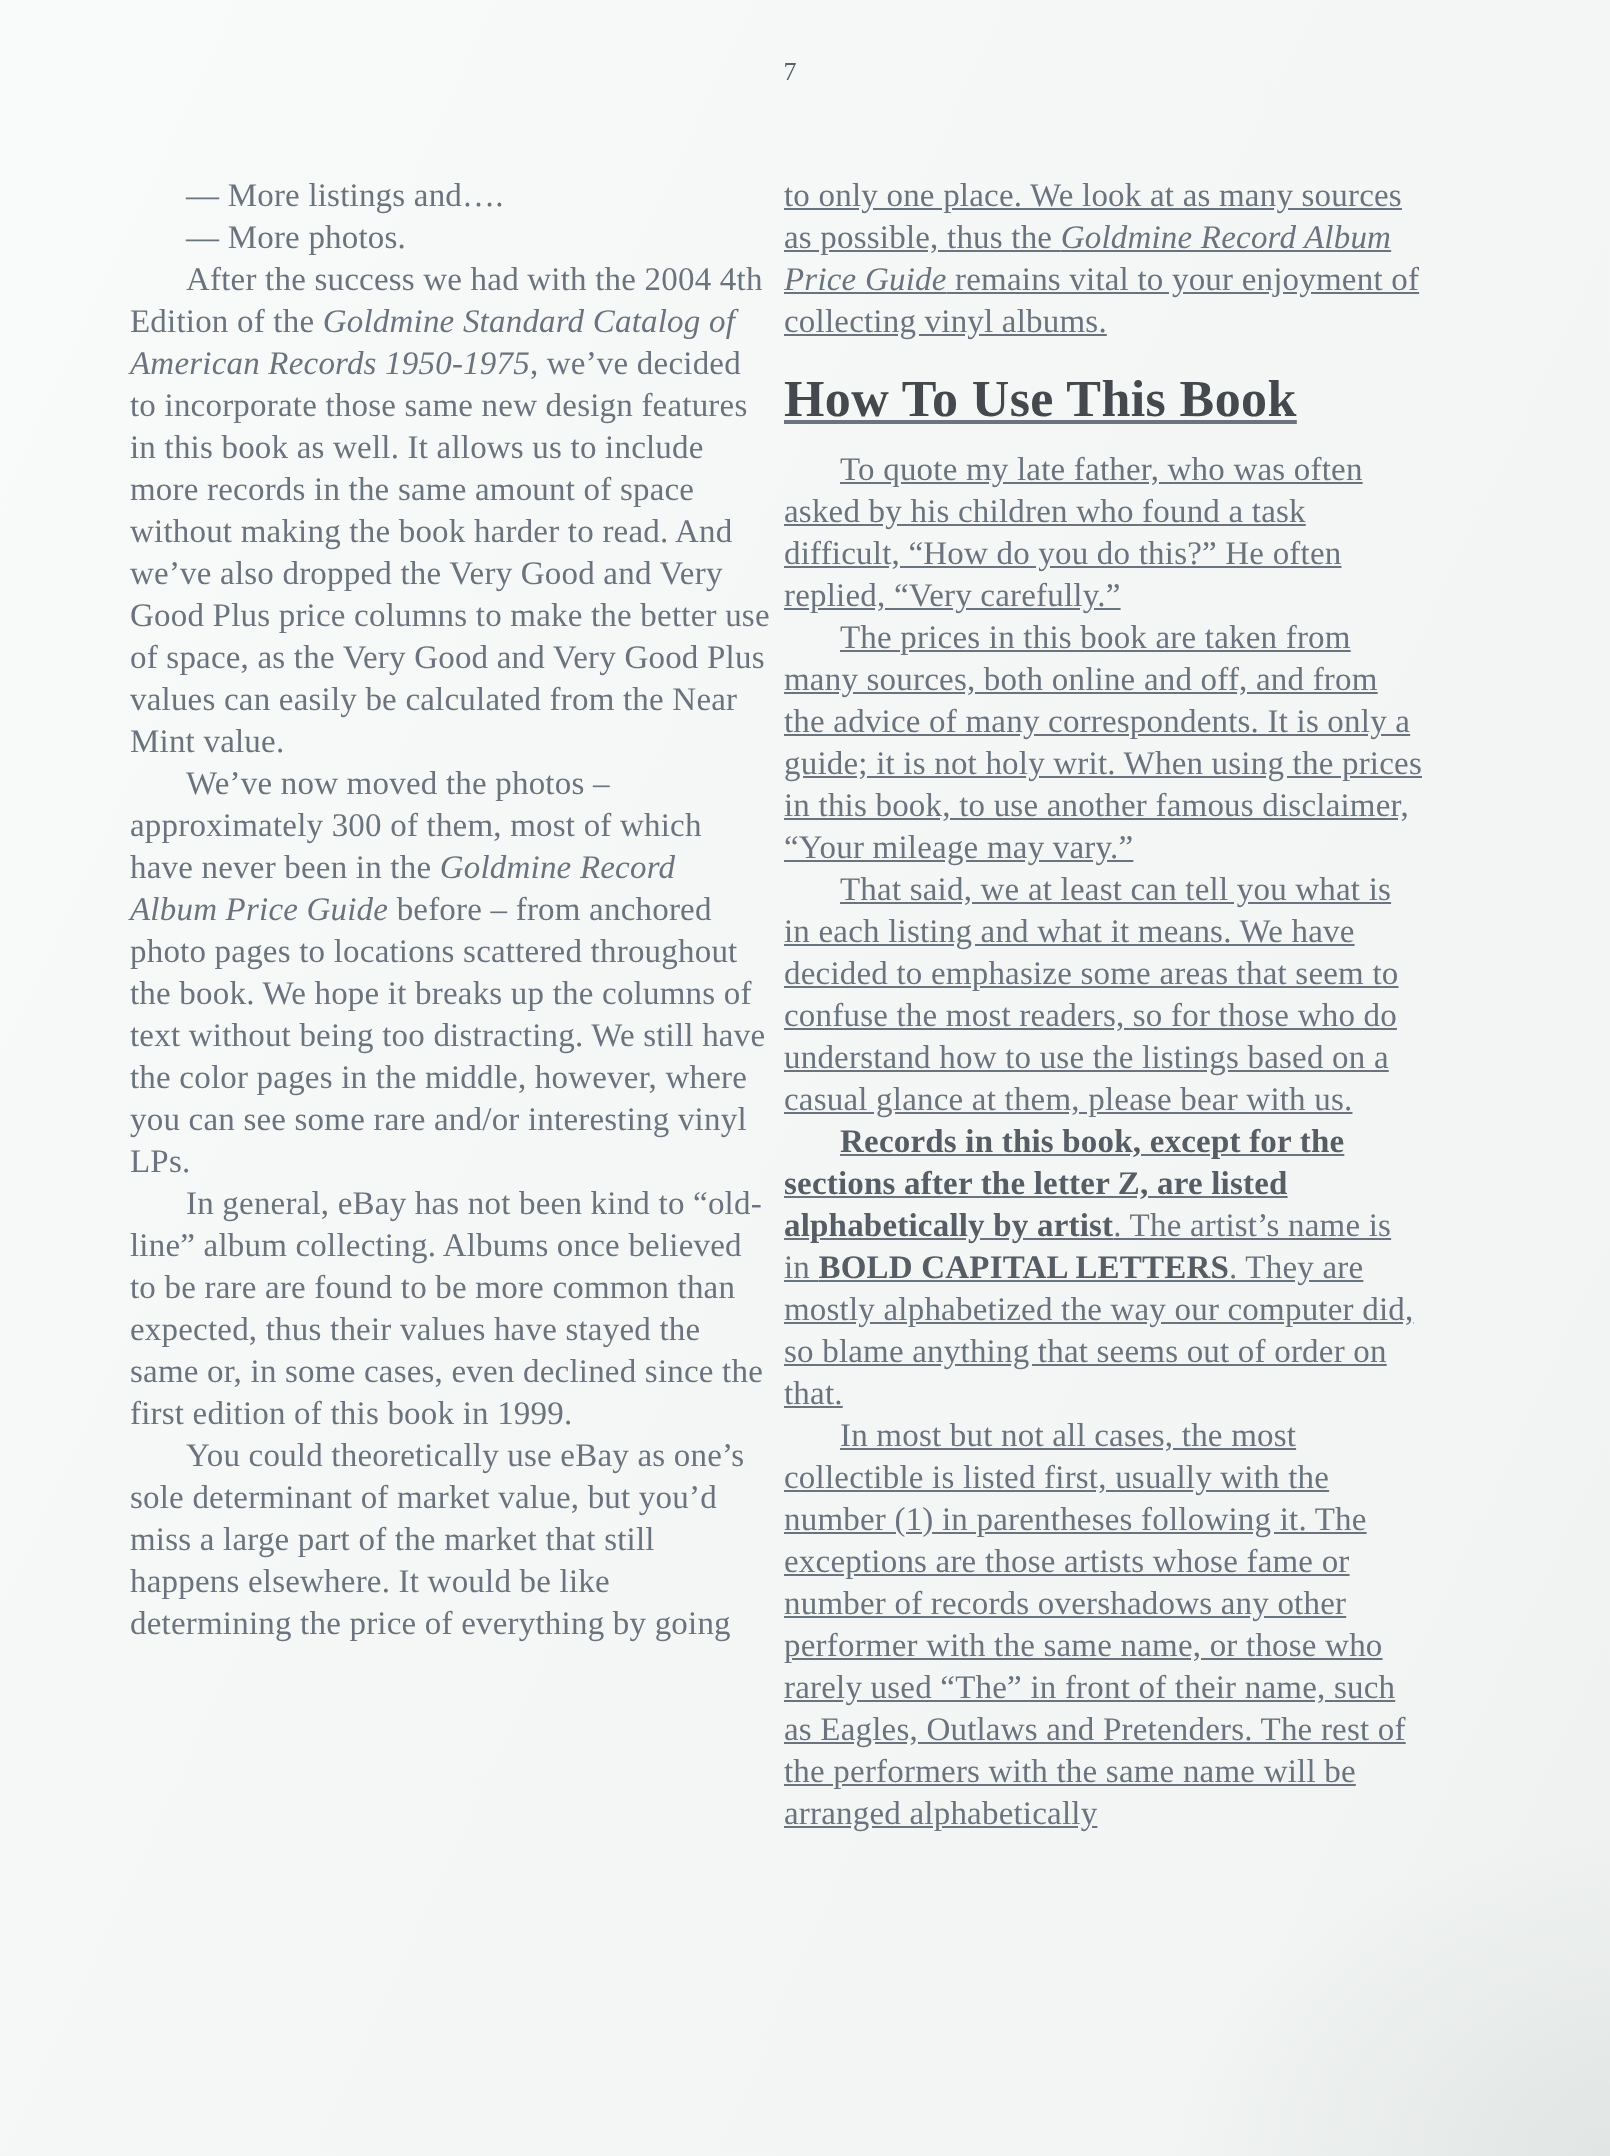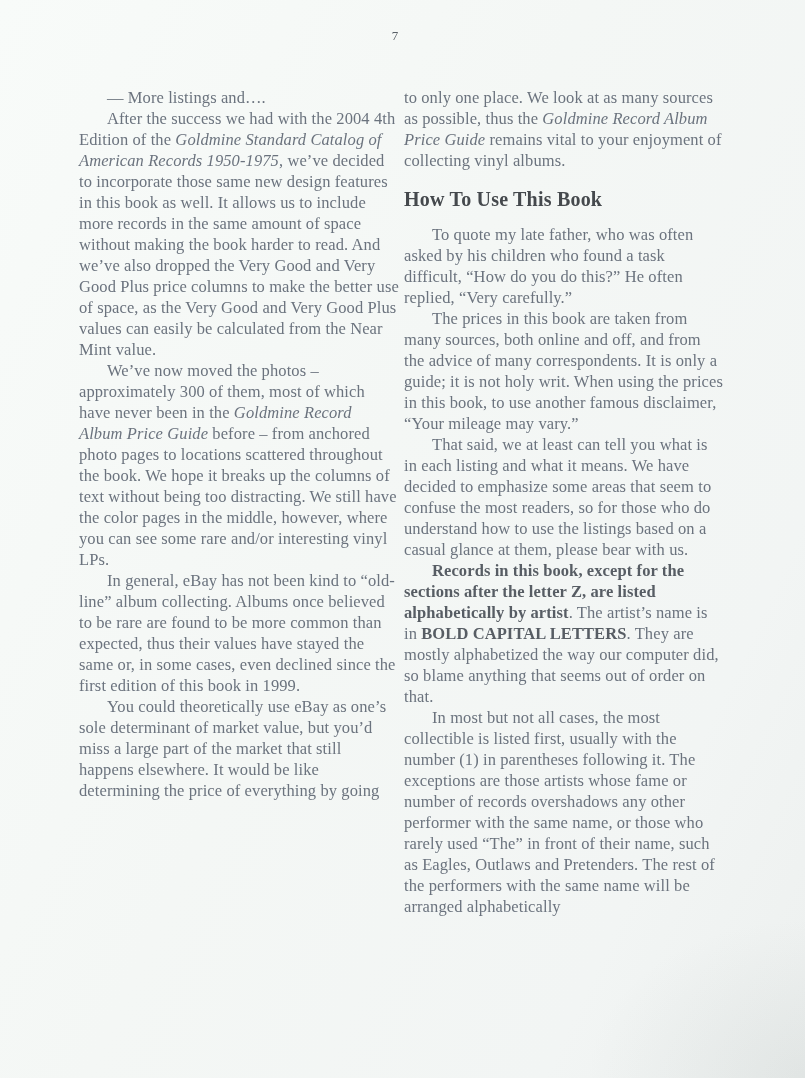--- a/index.html
+++ b/index.html
@@ -30,44 +30,45 @@
   }
   .col {
     position: absolute;
     top: 87px;
     width: 320px;
     font-size: 16.5px;
     line-height: 21px;
     letter-spacing: 0.1px;
     color: #6b737e;
   }
-  .col-left  { left: 79px; }
-  .col-right { left: 404px; }
+  .col-left  { left: 65px; }
+  .col-right { left: 392px; text-decoration: underline; }
   .col p { margin: 0; }
   .col p.indent { text-indent: 28px; }
   .col em { font-style: italic; }
   .col strong { font-weight: bold; color: #575d64; }
   .col h2 {
     margin: 13px 0 9px 0;
-    font-size: 20px;
+    font-size: 26px;
     line-height: 31px;
     font-weight: bold;
     color: #45494d;
     letter-spacing: 0.2px;
   }
 </style>
 </head>
 <body>
 
 <div class="page">
 
   <div class="page-number">7</div>
 
   <div class="col col-left">
     <p class="indent">— More listings and….</p>
+    <p class="indent">— More photos.</p>
     <p class="indent"><span>After the success we had with the 2004 4th Edition of the </span><em>Goldmine Standard Catalog of American Records 1950-1975</em><span>, we’ve decided to incorporate those same new design features in this book as well. It allows us to include more records in the same amount of space without making the book harder to read. And we’ve also dropped the Very Good and Very Good Plus price columns to make the better use of space, as the Very Good and Very Good Plus values can easily be calculated from the Near Mint value.</span></p>
     <p class="indent"><span>We’ve now moved the photos – approximately 300 of them, most of which have never been in the </span><em>Goldmine Record Album Price Guide</em><span> before – from anchored photo pages to locations scattered throughout the book. We hope it breaks up the columns of text without being too distracting. We still have the color pages in the middle, however, where you can see some rare and/or interesting vinyl LPs.</span></p>
     <p class="indent">In general, eBay has not been kind to “old-line” album collecting. Albums once believed to be rare are found to be more common than expected, thus their values have stayed the same or, in some cases, even declined since the first edition of this book in 1999.</p>
     <p class="indent">You could theoretically use eBay as one’s sole determinant of market value, but you’d miss a large part of the market that still happens elsewhere. It would be like determining the price of everything by going</p>
   </div>
 
   <div class="col col-right">
     <p><span>to only one place. We look at as many sources as possible, thus the </span><em>Goldmine Record Album Price Guide</em><span> remains vital to your enjoyment of collecting vinyl albums.</span></p>
     <h2>How To Use This Book</h2>
     <p class="indent">To quote my late father, who was often asked by his children who found a task difficult, “How do you do this?” He often replied, “Very carefully.”</p>

